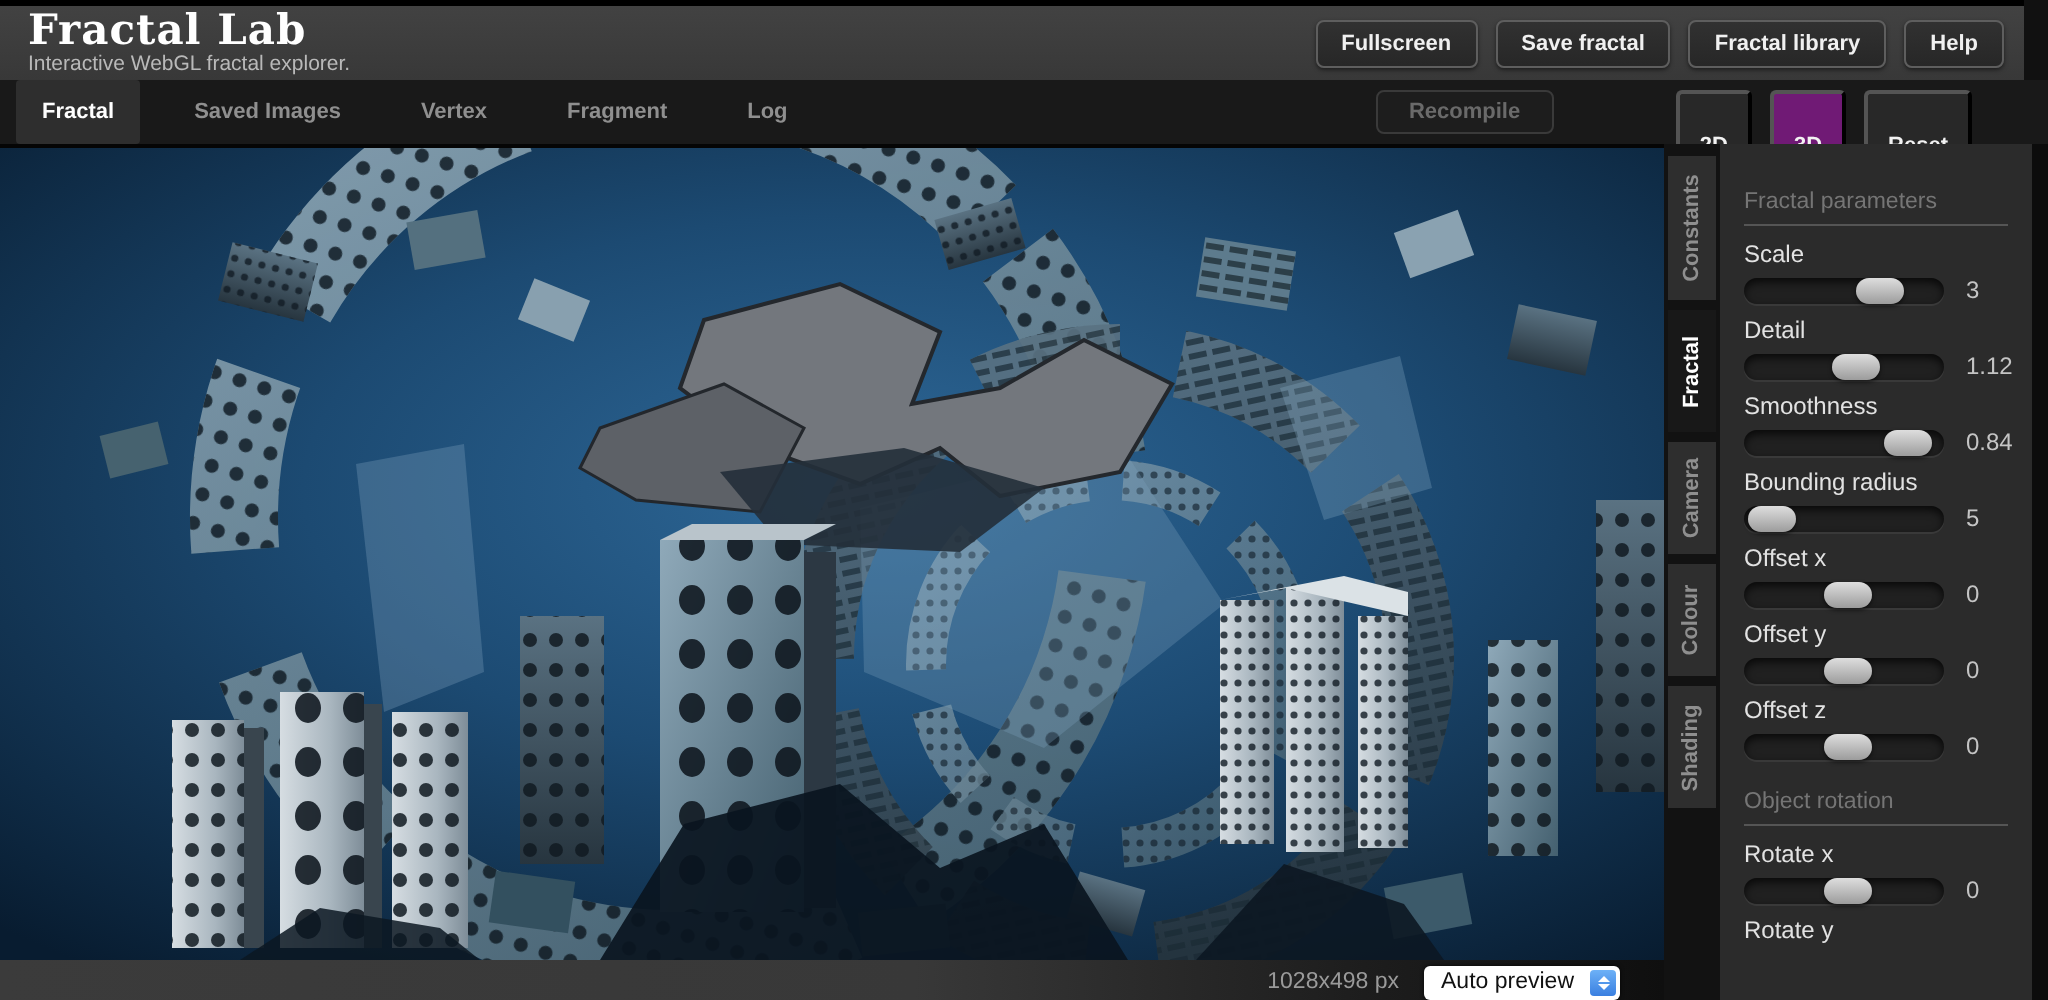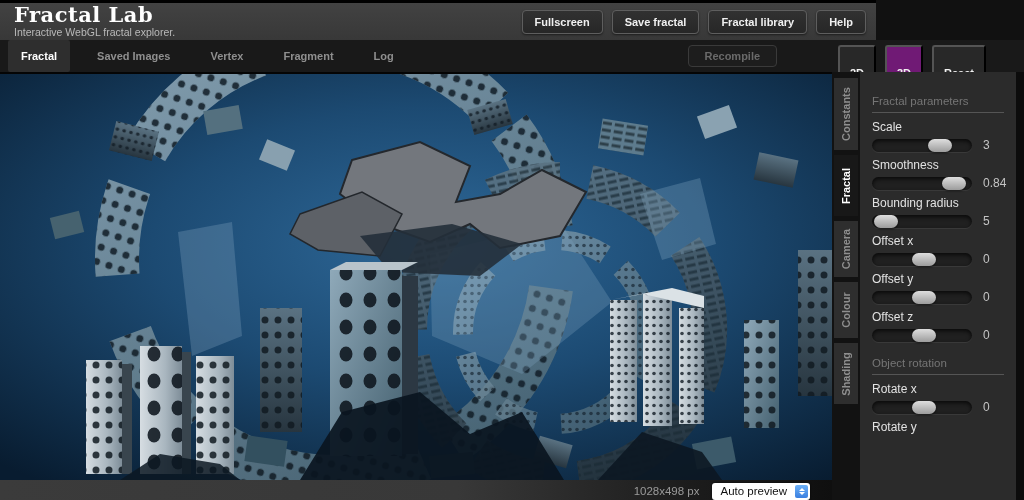--- a/index.html
+++ b/index.html
@@ -1,21 +1,21 @@
 <!DOCTYPE html>
 <html><head>
 <meta charset="utf-8">
 <style>
   * { margin:0; padding:0; box-sizing:border-box; }
   html,body { background:#000; }
   body { font-family:"Liberation Sans", sans-serif; }
   #app { position:relative; width:1024px; height:500px; background:#111; overflow:hidden; }
 
   
-  #header { position:absolute; left:0; top:0; width:876px; height:40px;
+  #header { position:absolute; left:0; top:0; width:1012px; height:40px;
     background:linear-gradient(#424242,#383838); border-top:3px solid #000;
     display:flex; align-items:center; }
   #brand { margin-left:14px; }
   #brand .title { font-family:"DejaVu Serif", serif; font-weight:bold; font-size:21px; color:#fff; line-height:20px; letter-spacing:.5px; }
   #brand .subtitle { font-size:10.5px; color:#b9b9b9; margin-top:1px; }
   #header-btns { position:absolute; right:10px; top:0; height:37px; display:flex; align-items:center; gap:9px; }
   .hbtn { background:linear-gradient(#313131,#272727); border:1px solid #5e5e5e; border-radius:4px;
     color:#f0f0f0; font-size:11px; font-weight:bold; padding:5px 12px; cursor:pointer; white-space:nowrap;
     box-shadow:0 1px 2px rgba(0,0,0,.5); }
 
@@ -272,20 +272,29 @@
           <div class="param">
             <div class="plabel">Scale</div>
             <div class="prow">
               <div class="track">
                 <div class="thumb" style="left: 56px;"></div>
               </div>
               <div class="pvalue">3</div>
             </div>
           </div>
           <div class="param">
+            <div class="plabel">Detail</div>
+            <div class="prow">
+              <div class="track">
+                <div class="thumb" style="left: 44px;"></div>
+              </div>
+              <div class="pvalue">1.12</div>
+            </div>
+          </div>
+          <div class="param">
             <div class="plabel">Smoothness</div>
             <div class="prow">
               <div class="track">
                 <div class="thumb" style="left: 70px;"></div>
               </div>
               <div class="pvalue">0.84</div>
             </div>
           </div>
           <div class="param">
             <div class="plabel">Bounding radius</div>

